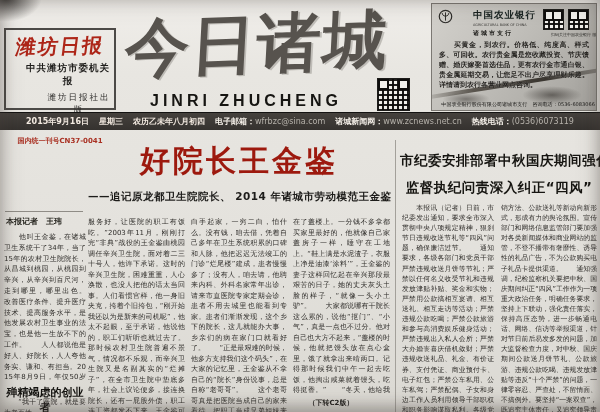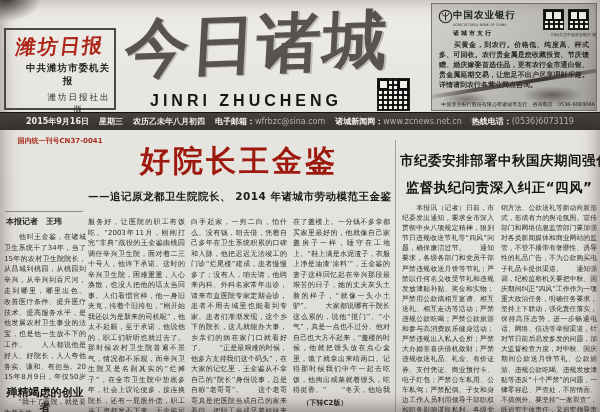--- a/index.html
+++ b/index.html
@@ -42,21 +42,21 @@
     background:linear-gradient(130deg,#d3d1cc 0%,#c2c0bb 40%,#b0aea9 75%,#a19f9a 100%);}
   .ad .pen{position:absolute;left:-12px;bottom:26px;width:210px;height:4px;
     background:linear-gradient(90deg,transparent,#5a554e 25%,#39352f 60%,rgba(57,53,47,0));
     transform:rotate(-9deg);}
   .ad .blob1{position:absolute;right:14px;bottom:6px;width:60px;height:18px;border-radius:50%;
     background:radial-gradient(ellipse,rgba(50,46,42,.6),rgba(50,46,42,0) 70%);}
   .ad .blob2{position:absolute;left:10px;bottom:4px;width:48px;height:14px;border-radius:50%;
     background:radial-gradient(ellipse,rgba(50,46,42,.5),rgba(50,46,42,0) 70%);}
   .ad-head{position:absolute;left:6px;top:5px;display:flex;align-items:flex-start;}
   .ad-logo{width:15px;height:15px;flex:0 0 auto;}
-  .ad-names{margin-left:0;}
+  .ad-names{margin-left:20px;}
   .ad-bank{font-size:9.5px;font-weight:bold;color:#17211f;letter-spacing:1px;}
   .ad-bank-en{font-size:5px;color:#3c3b38;transform:scale(.68);transform-origin:0 0;white-space:nowrap;margin-top:1px;}
   .ad-branch{font-size:6px;color:#23221f;letter-spacing:2px;margin-top:0px;font-weight:bold;}
   .ad-qr1{right:32px;top:5px;width:21px;height:21px;}
   .ad-qr2{right:7px;top:5px;width:21px;height:21px;}
   .ad-qr-cap{position:absolute;right:5px;top:28px;width:50px;font-size:5px;color:#2e2d2a;
     transform:scale(.8);transform-origin:100% 0;text-align:right;white-space:nowrap;}
   .ad-body{position:absolute;left:7px;right:7px;top:36px;height:50px;
     font-size:7px;line-height:10px;text-align:justify;color:#2a2825;font-weight:bold;
     text-shadow:0 0 1px rgba(240,238,234,.4);overflow:hidden;word-break:break-all;}
@@ -75,21 +75,21 @@
     color:#2f2d2a;overflow:hidden;word-break:break-all;}
   
   .lead-headline{position:absolute;left:88px;top:141px;width:302px;text-align:center;
     font-size:30px;font-weight:900;color:#9d190e;letter-spacing:3px;}
   .lead-sub{position:absolute;left:88px;top:190px;width:302px;text-align:center;
     font-size:10.5px;font-weight:bold;color:#1d1c1a;letter-spacing:.5px;white-space:nowrap;}
   .byline-rule{position:absolute;left:5px;top:211px;width:78px;height:1px;background:#8f8c86;}
   .byline{position:absolute;left:6px;top:216px;width:80px;font-size:8px;font-weight:bold;color:#26251f;}
   .sec-head{position:absolute;left:4px;top:385px;width:82px;text-align:center;
     font-size:11px;font-weight:bold;color:#13120f;}
-  .continued{position:absolute;left:276px;top:398px;width:98px;text-align:center;
+  .continued{position:absolute;left:282px;top:398px;width:98px;text-align:center;
     font-size:7px;font-weight:bold;color:#22211e;}
   .vdivider{position:absolute;left:395px;top:140px;width:1px;height:272px;background:#a3a09a;}
   
   .r-headline{position:absolute;left:400px;top:147px;width:198px;text-align:center;
     font-size:13.5px;font-weight:800;color:#161511;line-height:27px;letter-spacing:.5px;white-space:nowrap;}
 </style>
 </head>
 <body>
 
 <div class="page">

